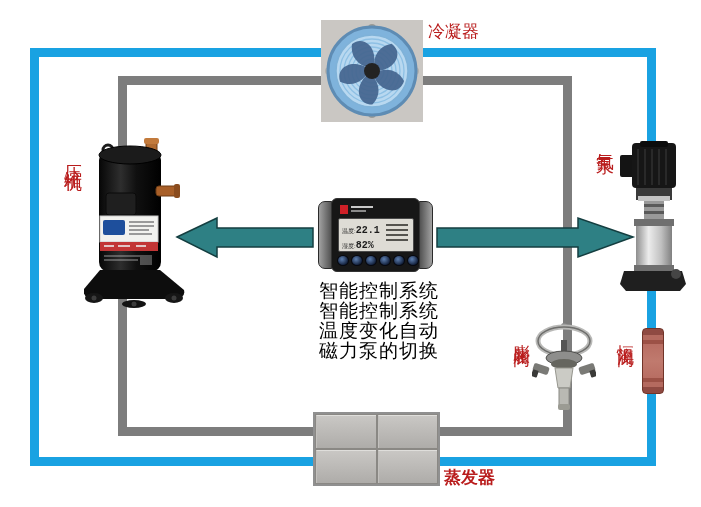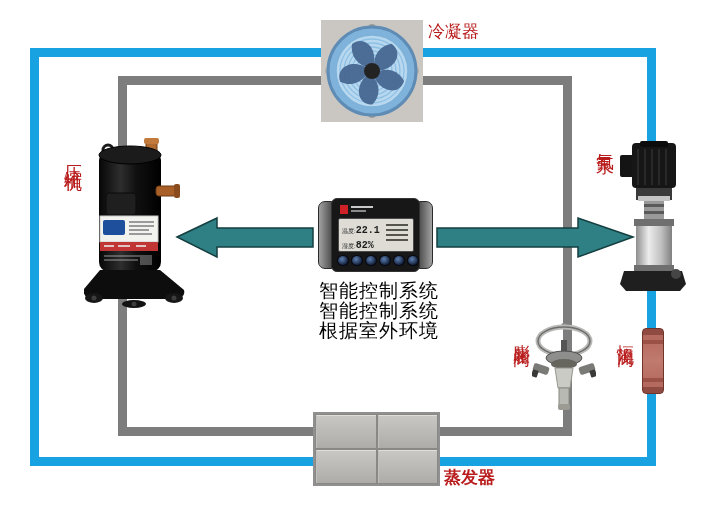--- a/index.html
+++ b/index.html
@@ -173,21 +173,22 @@
   <svg class="arrow" style="left:175px;top:215px;" width="140" height="45" viewBox="0 0 140 45">
     <polygon points="2,22 42,3 42,13 138,13 138,32 42,32 42,42" fill="#2e8084" stroke="#143e40" stroke-width="1.5"></polygon>
   </svg>
   <svg class="arrow" style="left:435px;top:215px;" width="202" height="45" viewBox="0 0 202 45">
     <polygon points="198,22 143,3 143,13 2,13 2,32 143,32 143,42" fill="#2e8084" stroke="#143e40" stroke-width="1.5"></polygon>
   </svg>
 
   <div class="desc">
     <div>智能控制系统</div>
     <div>智能控制系统</div>
-    <div>根据室外环境</div>
+    <div>温度变化自动</div>
+    <div>磁力泵的切换</div>
   </div>
 
   <svg class="img abs" style="left:619px;top:141px;" width="68" height="155" viewBox="0 0 68 155">
     <defs>
       <linearGradient id="pg" x1="0" y1="0" x2="1" y2="0">
         <stop offset="0" stop-color="#8e8e8e"></stop>
           <stop offset="0.35" stop-color="#ececec"></stop>
         <stop offset="0.7" stop-color="#c0c0c0"></stop>
           <stop offset="1" stop-color="#808080"></stop>
       </linearGradient>

